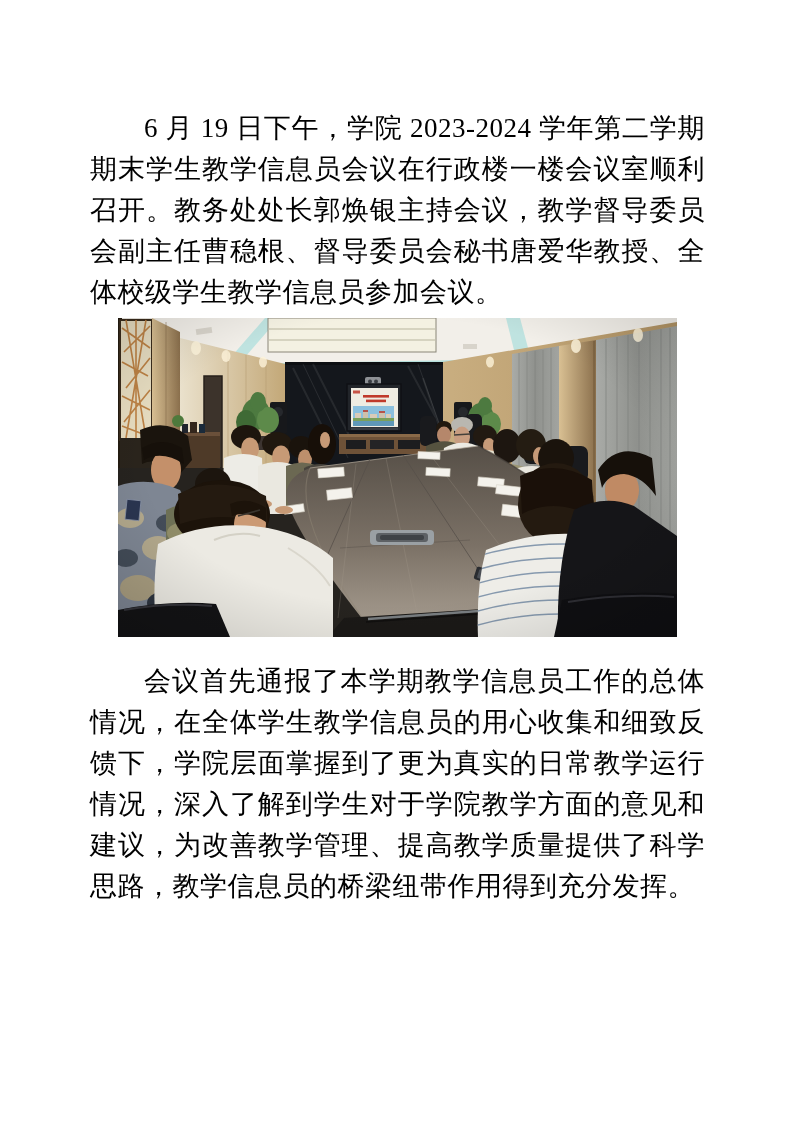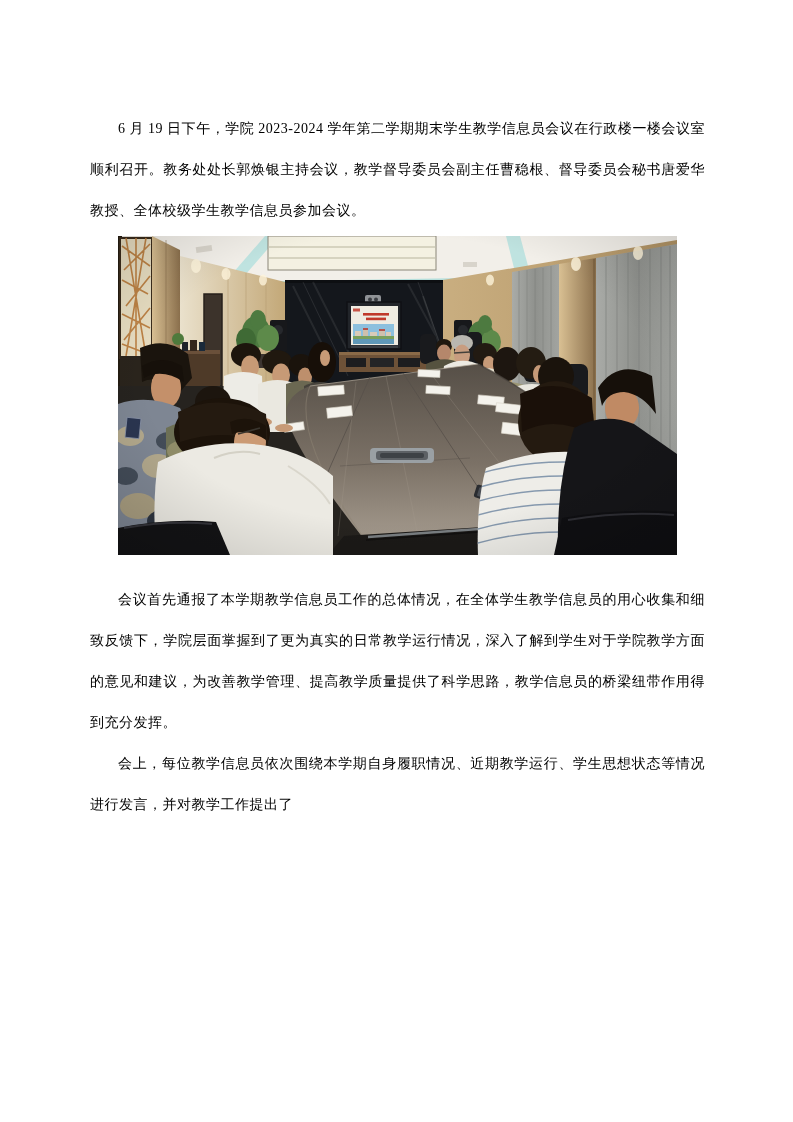--- a/index.html
+++ b/index.html
@@ -10,21 +10,21 @@
     position: relative;
     overflow: hidden;
   }
   .page { padding: 96px 88px 0 90px; box-sizing: border-box; }
   .doc-title {
     margin: 0; font-size: 26px; font-weight: bold;
     text-align: center; line-height: 60px; letter-spacing: 1px;
   }
   .doc-title .t-line { display: block; }
   .body-text p {
-    margin: 0; font-size: 14px; line-height: 41px;
+    margin: 0; font-size: 27px; line-height: 41px;
     text-align: justify; text-indent: 2em; letter-spacing: 0.5px;
   }
   .body-text p.first { margin-top: 12px; }
   .body-text p.after-photo { margin-top: 24px; }
   figure.photo-wrap {
     margin: 5px auto 0 auto; width: 559px; height: 319px;
     padding: 0; display: block; overflow: hidden;
   }
   figure.photo-wrap svg { display: block; }
 </style>
@@ -371,15 +371,14 @@
           <path d="M6,292 Q50,284 94,288" stroke="#34343a" stroke-width="2" fill="none"></path>
           <path d="M444,282 Q504,272 559,276 L559,319 436,319 Z" fill="#0f0f12"></path>
           <path d="M450,284 Q504,275 556,279" stroke="#2e2e34" stroke-width="2" fill="none"></path>
         </g>
 
         <rect x="0" y="0" width="559" height="319" fill="url(#vignette)"></rect>
       </svg>
     </figure>
 
     <p class="after-photo">会议首先通报了本学期教学信息员工作的总体情况，在全体学生教学信息员的用心收集和细致反馈下，学院层面掌握到了更为真实的日常教学运行情况，深入了解到学生对于学院教学方面的意见和建议，为改善教学管理、提高教学质量提供了科学思路，教学信息员的桥梁纽带作用得到充分发挥。</p>
-    <p>会上，每位教学信息员依次围绕本学期自身履职情况、近期教学运行、学生思想状态等情况进行发言，并对教学工作提出了</p>
   </div>
 </div>
 
 </body></html>

